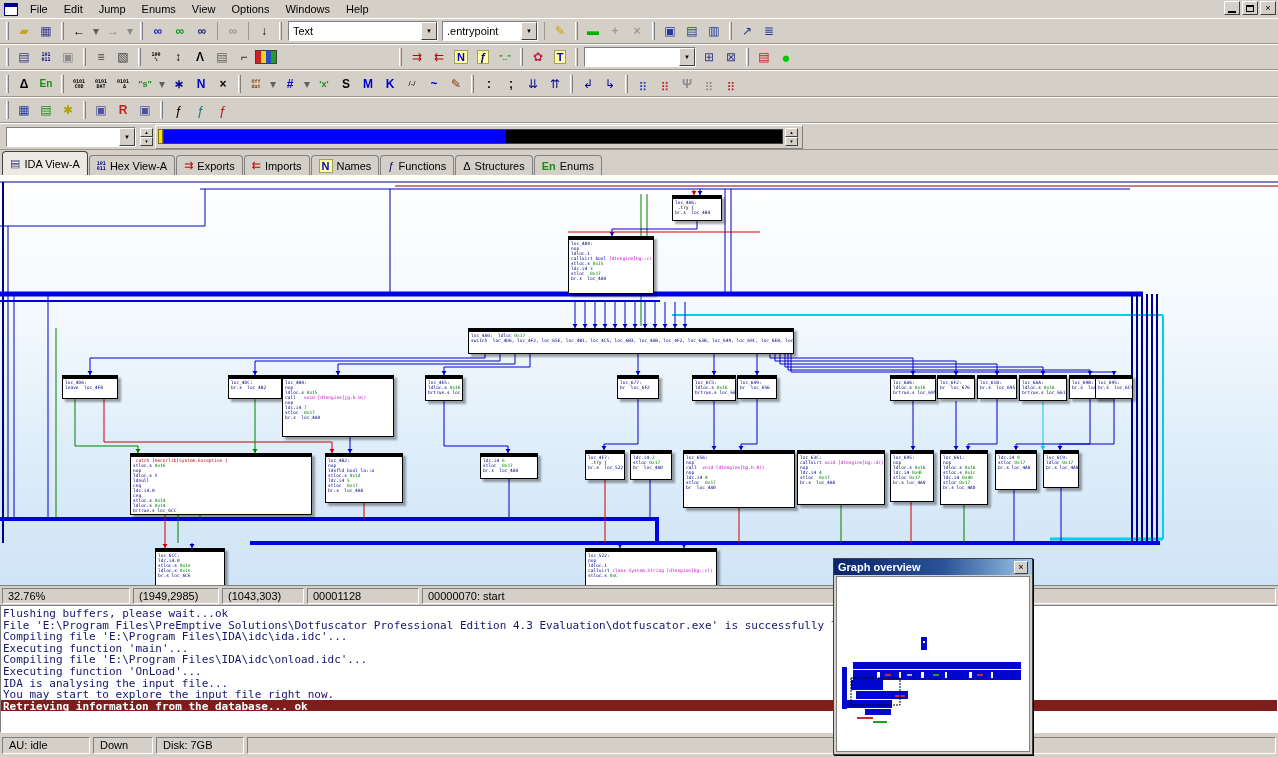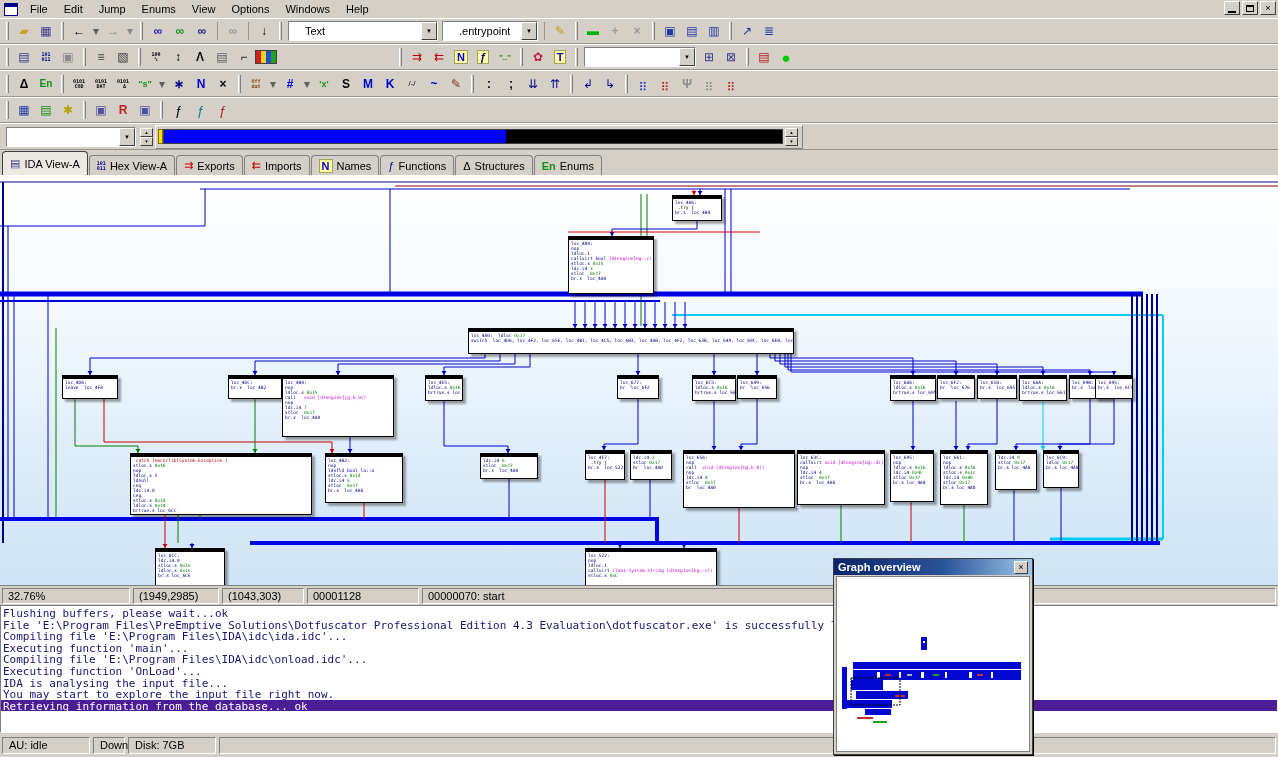--- a/index.html
+++ b/index.html
@@ -24,21 +24,21 @@
   .tsep { width:1px; height:18px; margin:0 4px; background:#9a968c; }
   .tbtn { min-width:22px; height:20px; display:flex; align-items:center; justify-content:center;
           font-size:12px; cursor:default; }
   .tbtn .tl { font-size:5px; line-height:5px; white-space:pre; font-weight:bold; text-align:center;
               font-family:"DejaVu Sans Mono", monospace; }
   .tbtn.yb > span { background:#ffffa0; border:1px solid #a0a060; padding:0 2px; font-weight:bold; font-size:11px; }
   .pal { width:16px; height:14px; border:1px solid #404040;
          background:linear-gradient(90deg,#d02020 25%,#f0d020 25% 50%,#2050d0 50% 75%,#20a020 75%); }
   .combo { display:flex; height:20px; margin:0 2px; border:1px solid; border-color:#808080 #fff #fff #808080;
            background:#fff; align-items:center; }
-  .combo .cv { padding:0 16px; flex:1; font-size:11px; white-space:nowrap; overflow:hidden; }
+  .combo .cv { padding:0 4px; flex:1; font-size:11px; white-space:nowrap; overflow:hidden; }
   .combo .cb { width:16px; height:18px; background:#d4d0c8; border:1px solid; border-color:#fff #404040 #404040 #fff;
                display:flex; align-items:center; justify-content:center; font-size:6px; }
 
   
   #navrow { height:27px; display:flex; align-items:center; padding:0 4px; border-top:1px solid #fff; border-bottom:1px solid #9a968c; }
   .spin { display:flex; flex-direction:column; margin:0 2px; }
   .spin span { width:13px; height:9px; background:#d4d0c8; border:1px solid; border-color:#fff #404040 #404040 #fff;
                font-size:5px; display:flex; align-items:center; justify-content:center; }
   .flag { width:5px; height:15px; background:#ffe000; border:1px solid #807000; }
   .band { width:620px; height:15px; border:1px solid #404040; background:#000; display:flex; }
@@ -68,21 +68,21 @@
   
   #srow { height:19px; display:flex; gap:3px; align-items:center; padding:1px 2px; }
   .scell { height:16px; border:1px solid; border-color:#808080 #fff #fff #808080; padding:0 5px;
            display:flex; align-items:center; white-space:nowrap; overflow:hidden; }
 
   
   #outwin { height:128px; background:#fff; border:1px solid; border-color:#808080 #fff #fff #808080;
             overflow:hidden; font-family:"DejaVu Sans Mono", monospace; font-size:11px; color:#14146e;
             padding:1px 0; }
   .out-line { height:11.6px; white-space:pre; padding:0 2px; }
-  .out-line.hl { background:#4c1d95; color:#fff; }
+  .out-line.hl { background:#7f1d1d; color:#fff;font-weight:bold; }
 
   
   #brow { height:24px; display:flex; gap:3px; align-items:center; padding:2px 2px;justify-content:flex-end; }
   .bcell { height:17px; border:1px solid; border-color:#808080 #fff #fff #808080; padding:0 6px;
            display:flex; align-items:center; white-space:nowrap; }
 
   
   #ovwin { position:absolute; left:833px; top:558px; width:200px; height:197px; background:#d4d0c8;
            border:1px solid #404040; box-shadow:1px 1px 0 #000; z-index:50; }
   #ovtitle { height:16px; background:linear-gradient(90deg,#0a246a 0%,#2a5298 55%,#9ec7e8 100%);
@@ -658,21 +658,21 @@
     <div class="out-line">Executing function 'main'...</div>
     <div class="out-line">Compiling file 'E:\Program Files\IDA\idc\onload.idc'...</div>
     <div class="out-line">Executing function 'OnLoad'...</div>
     <div class="out-line">IDA is analysing the input file...</div>
     <div class="out-line">You may start to explore the input file right now.</div>
     <div class="out-line hl">Retrieving information from the database... ok</div>
   </div>
 
 <div id="brow">
     <span class="bcell" style="width: 88px;">AU: idle</span>
-    <span class="bcell" style="width: 32px;">Down</span>
+    <span class="bcell" style="width: 60px;">Down</span>
     <span class="bcell" style="width: 88px;">Disk: 7GB</span>
     <span class="bcell" style="flex: 1 1 0%;"></span>
   </div>
 
 <div id="ovwin">
   <div id="ovtitle">
     <span>Graph overview</span>
     <span id="ovclose">×</span>
   </div>
   <div id="ovbody">

